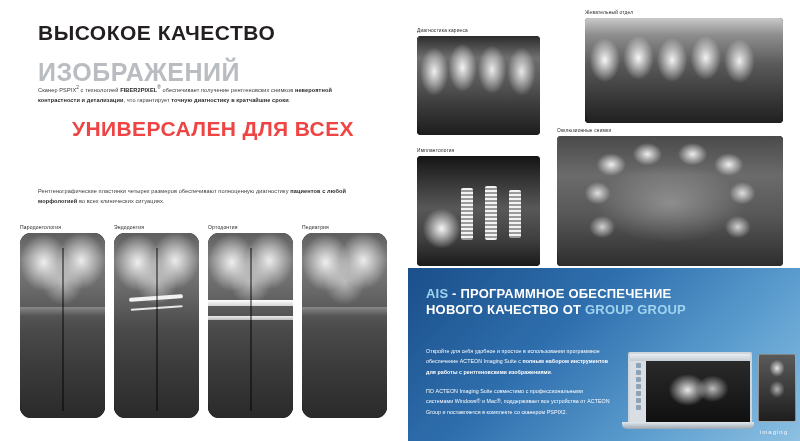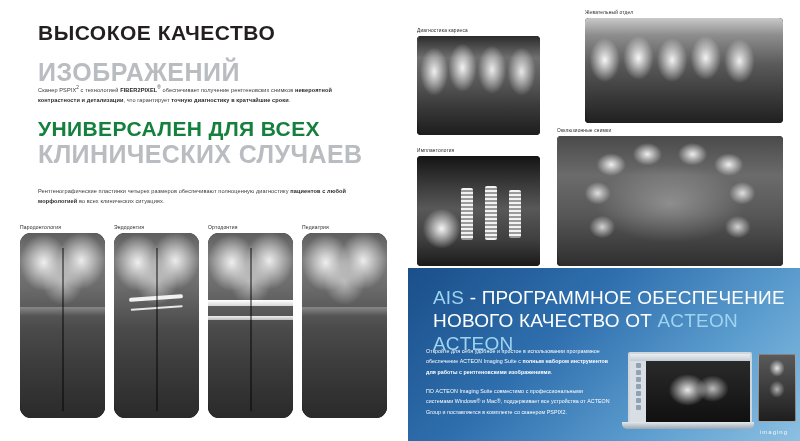--- a/index.html
+++ b/index.html
@@ -59,23 +59,24 @@
 
   .headline2 {
     position: absolute;
     left: 38px; top: 118px;
     width: 350px;
   }
   .headline2 .l1 {
     font-size: 21px;
     font-weight: bold;
     letter-spacing: 0.4px;
-    color: #15803d;
+    color: #ef4444;
     line-height: 1.05;
     display: block;
+    text-align: center;
   }
   .headline2 .l2 {
     font-size: 25px;
     font-weight: bold;
     letter-spacing: 0.4px;
     color: #b9bcc0;
     line-height: 1.05;
     display: block;
     margin-top: 1px;
   }
@@ -259,25 +260,24 @@
     left: 8px; top: 268px;
     width: 392px; height: 173px;
     background: linear-gradient(135deg, #1a4f8a 0%, #2f6fae 38%, #5e9fd0 72%, #8dc0e2 100%);
     overflow: hidden;
   }
   .ais-title {
     position: absolute;
     left: 18px; top: 18px;
     width: 356px;
     color: #ffffff;
-    font-size: 19px;
-    font-weight: normal;
+    font-size: 13px;
+    font-weight: bold;
     line-height: 1.22;
     letter-spacing: 0.2px;
-    margin-left: 7px;
   }
   .ais-title .accent { color: #9fd3ef; }
   .ais-body {
     position: absolute;
     left: 18px; top: 78px;
     width: 185px;
     color: #ffffff;
     font-size: 5.3px;
     line-height: 1.95;
     letter-spacing: 0.05px;
@@ -361,21 +361,20 @@
 
   <div class="headline1">
     <span class="l1">ВЫСОКОЕ КАЧЕСТВО</span>
     <span class="l2">ИЗОБРАЖЕНИЙ</span>
   </div>
 
   <div class="para1">Сканер PSPIX<sup>2</sup> с технологией <b>FIBER2PIXEL</b><sup>®</sup> обеспечивает получение рентгеновских снимков <b>невероятной контрастности и детализации</b>, что гарантирует <b>точную диагностику в кратчайшие сроки</b>.</div>
 
   <div class="headline2">
     <span class="l1">УНИВЕРСАЛЕН ДЛЯ ВСЕХ</span>
-    <span class="l2">КЛИНИЧЕСКИХ СЛУЧАЕВ</span>
   </div>
 
   <div class="para2">Рентгенографические пластинки четырех размеров обеспечивают полноценную диагностику <b>пациентов с любой морфологией</b> во всех клинических ситуациях.</div>
 
   <div class="xray-row">
 
     <div class="xray-card">
       <div class="cap">Пародонтология</div>
       <div class="xray-img">
         <div class="tooth-bg"></div>
@@ -450,21 +449,21 @@
     <div class="cap">Окклюзионные снимки</div>
     <div class="img">
       <div class="occlusal-bg"></div>
       <div class="root-streaks"></div>
     </div>
   </div>
 
   <div class="ais-block">
     <div class="ais-title">
       <span class="accent">AIS</span><span> - ПРОГРАММНОЕ ОБЕСПЕЧЕНИЕ</span><br>
-      <span>НОВОГО КАЧЕСТВО ОТ </span><span class="accent">ACTEON ACTEON</span>
+      <span>НОВОГО КАЧЕСТВО ОТ </span><span class="accent">GROUP GROUP</span>
     </div>
 
     <div class="ais-body">
       <p>Откройте для себя удобное и простое в использовании программное обеспечение ACTEON Imaging Suite с <b>полным набором инструментов для работы с рентгеновскими изображениями</b>.</p>
       <p>ПО ACTEON Imaging Suite совместимо с профессиональными системами Windows® и Mac®, поддерживает все устройства от ACTEON Group и поставляется в комплекте со сканером PSPIX2.</p>
     </div>
 
     <div class="laptop">
       <div class="screen">
         <div class="app-top"></div>

